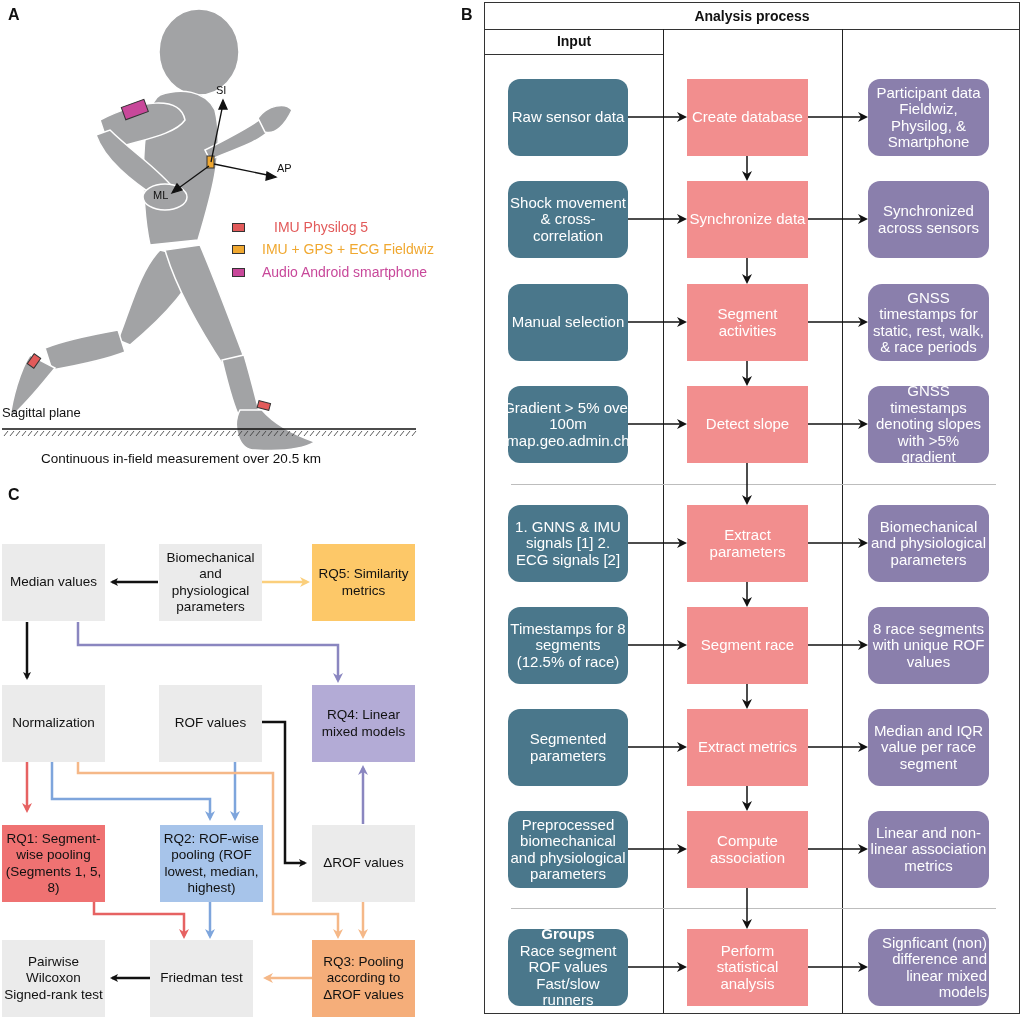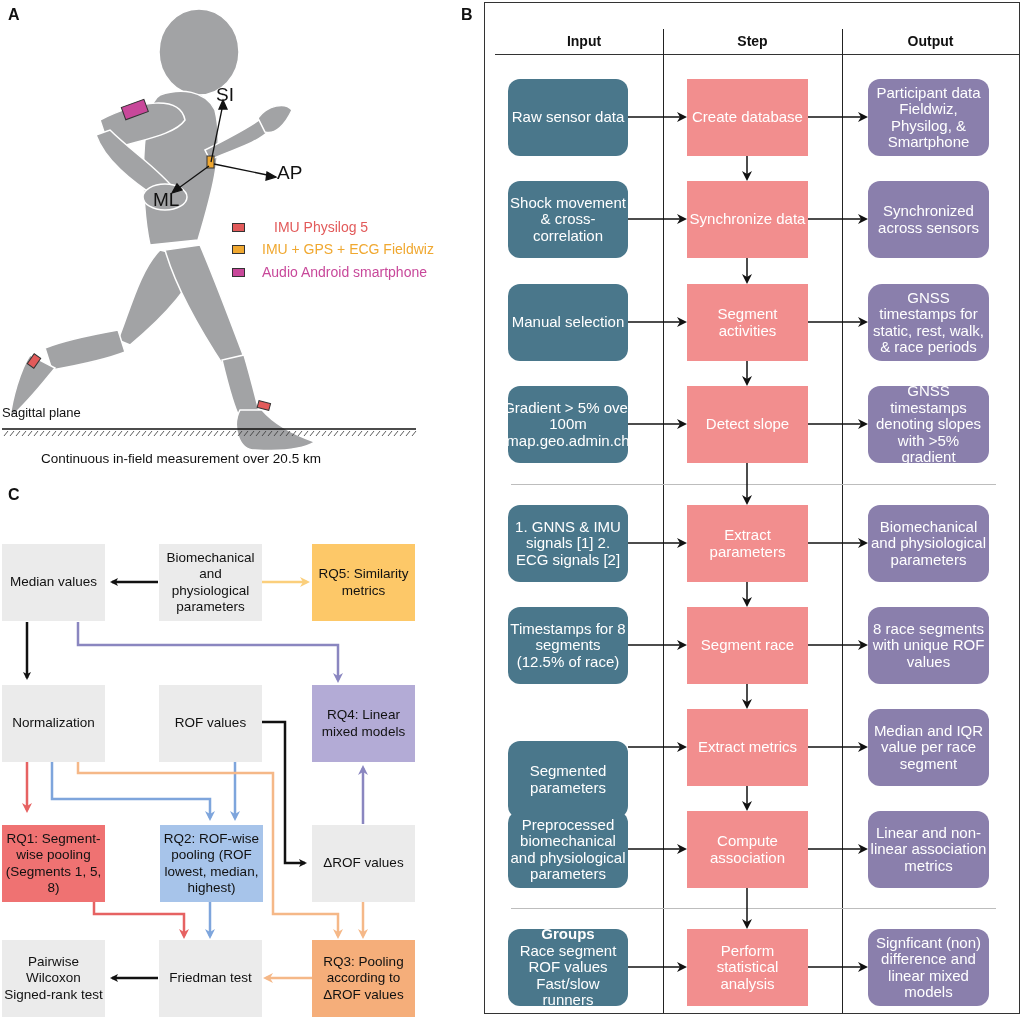--- a/index.html
+++ b/index.html
@@ -1,21 +1,21 @@
 <!DOCTYPE html>
 <html><head>
 <meta charset="utf-8">
 <style>
   html,body{margin:0;padding:0;background:#fff;}
   body{width:1024px;height:1019px;position:relative;overflow:hidden;font-family:"Liberation Sans",sans-serif;color:#111;}
   .panel-label{position:absolute;font-weight:bold;font-size:16px;}
   
   .legend-item{position:absolute;font-size:14px;display:flex;align-items:center;}
   .legend-swatch{width:11px;height:7px;border:1px solid #333;margin-right:17px;display:inline-block;}
-  .plain-text{position:absolute;font-size:19px;}
+  .plain-text{position:absolute;font-size:11px;}
   
   .tbl{position:absolute;left:484px;top:2px;width:536px;height:1012px;border:1.5px solid #333;box-sizing:border-box;}
   .tbl-title{position:absolute;left:0;top:0;width:100%;height:26px;border-bottom:1.5px solid #333;text-align:center;line-height:26px;font-weight:bold;font-size:14px;}
   .tbl-hdr{position:absolute;top:26px;height:25px;border-bottom:1.5px solid #333;text-align:center;line-height:25px;font-weight:bold;font-size:14px;}
   .col-line{position:absolute;top:26px;bottom:0;width:0;border-left:1.5px solid #222;}
   .sep-line{position:absolute;height:0;border-top:1.5px solid #bdbdbd;}
   .bx{position:absolute;display:flex;align-items:center;justify-content:center;text-align:center;color:#fff;font-size:15px;line-height:16.5px;box-sizing:border-box;padding:0 2px;}
   .in{background:#4a778b;border-radius:12px;width:120px;height:77px;left:508px;}
   .st{background:#f28e8e;width:121px;height:77px;left:687px;}
   .out{background:#8a7fac;border-radius:12px;width:121px;height:77px;left:846px;}
@@ -161,23 +161,22 @@
   <span class="legend-swatch" style="background:#c8489a"></span>
   <span style="color:#c8489a">Audio  Android smartphone</span>
 </div>
 
 <div class="plain-text" style="left:2px;top:405px;font-size:13px;">Sagittal plane</div>
 <div class="plain-text" style="left:41px;top:451px;font-size:13.5px;">Continuous in-field measurement over 20.5 km</div>
 
 <div class="panel-label" style="left:461px;top:6px;">B</div>
 
 <div class="tbl">
-  <div class="tbl-hdr" style="left:10px;width:178px;">Input</div>
-  <div class="tbl-hdr" style="left:178px;width:179px;">Step</div>
-  <div class="tbl-hdr" style="left:357px;width:177px;">Output</div>
+  <div class="tbl-title">Analysis process</div>
+  <div class="tbl-hdr" style="left:0;width:178px;">Input</div>
   <div class="col-line" style="left:178px;"></div>
   <div class="col-line" style="left:357px;"></div>
 </div>
 <div class="sep-line" style="left:511px;top:484px;width:485px;"></div>
 <div class="sep-line" style="left:511px;top:908px;width:485px;"></div>
 
 <svg width="1024" height="1019" id="barrows">
     <defs>
       <marker id="mk-b" markerWidth="10" markerHeight="10" refX="8" refY="5" orient="auto" markerUnits="userSpaceOnUse">
         <path d="M0,0 L10,5 L0,10 L3,5 z" fill="#111"></path>
@@ -223,31 +222,31 @@
     <div class="bx out" style="top: 284px; left: 868px; border-radius: 14px;">GNSS timestamps for static, rest, walk, &amp; race periods</div>
     <div class="bx in" style="top: 386px;">Gradient &gt; 5% over 100m (map.geo.admin.ch)</div>
     <div class="bx st" style="top: 386px;">Detect slope</div>
     <div class="bx out" style="top: 386px; left: 868px;">GNSS timestamps denoting slopes with &gt;5% gradient</div>
     <div class="bx in" style="top: 505px;">1. GNNS &amp; IMU signals [1] 2. ECG signals [2]</div>
     <div class="bx st" style="top: 505px;">Extract parameters</div>
     <div class="bx out" style="top: 505px; left: 868px;">Biomechanical and physiological parameters</div>
     <div class="bx in" style="top: 607px;">Timestamps for 8 segments (12.5% of race)</div>
     <div class="bx st" style="top: 607px;">Segment race</div>
     <div class="bx out" style="top: 607px; left: 868px;">8 race segments with unique ROF values</div>
-    <div class="bx in" style="top: 741px;">Segmented parameters</div>
+    <div class="bx in" style="top: 709px;">Segmented parameters</div>
     <div class="bx st" style="top: 709px;">Extract metrics</div>
     <div class="bx out" style="top: 709px; left: 868px;">Median and IQR value per race segment</div>
     <div class="bx in" style="top: 811px;">Preprocessed biomechanical and physiological parameters</div>
     <div class="bx st" style="top: 811px;">Compute association</div>
     <div class="bx out" style="top: 811px; left: 868px;">Linear and non-linear association metrics</div>
     <div class="bx in" style="top: 929px;">
       <div><b>Groups</b><span style="display: block;">Race segment ROF values Fast/slow runners</span></div>
     </div>
     <div class="bx st" style="top: 929px;">Perform statistical analysis</div>
-    <div class="bx out" style="top: 929px; left: 868px;">Signficant (non) difference and linear mixed models</div>
+    <div class="bx out" style="top: 929px; left: 868px; text-align: right;">Signficant (non) difference and linear mixed models</div>
   </div>
 
 <div class="panel-label" style="left:8px;top:486px;">C</div>
 
 <svg width="1024" height="1019">
   <defs>
     <marker id="mk-black" markerWidth="8" markerHeight="8" refX="6" refY="4" orient="auto" markerUnits="userSpaceOnUse">
         <path d="M0,0 L8,4 L0,8 L2,4 z" fill="#111"></path>
       </marker>
     <marker id="mk-purple" markerWidth="10" markerHeight="10" refX="7" refY="5" orient="auto" markerUnits="userSpaceOnUse">
@@ -291,14 +290,14 @@
 
 <div class="cb gray" style="left:2px;top:685px;">Normalization</div>
 <div class="cb gray" style="left:159px;top:685px;">ROF values</div>
 <div class="cb" style="left:312px;top:685px;background:#b3abd6;">RQ4: Linear mixed models</div>
 
 <div class="cb" style="left:2px;top:825px;background:#ef7272;">RQ1: Segment-wise pooling (Segments 1, 5, 8)</div>
 <div class="cb" style="left:160px;top:825px;background:#a7c4ea;">RQ2: ROF-wise pooling (ROF lowest, median, highest)</div>
 <div class="cb gray" style="left:312px;top:825px;">ΔROF values</div>
 
 <div class="cb gray" style="left:2px;top:940px;">Pairwise Wilcoxon Signed-rank test</div>
-<div class="cb gray" style="left:159px;top:940px;">Friedman test</div>
+<div class="cb gray" style="left:150px;top:940px;">Friedman test</div>
 <div class="cb" style="left:312px;top:940px;background:#f5ae7a;">RQ3: Pooling according to ΔROF values</div>
 
 </body></html>

